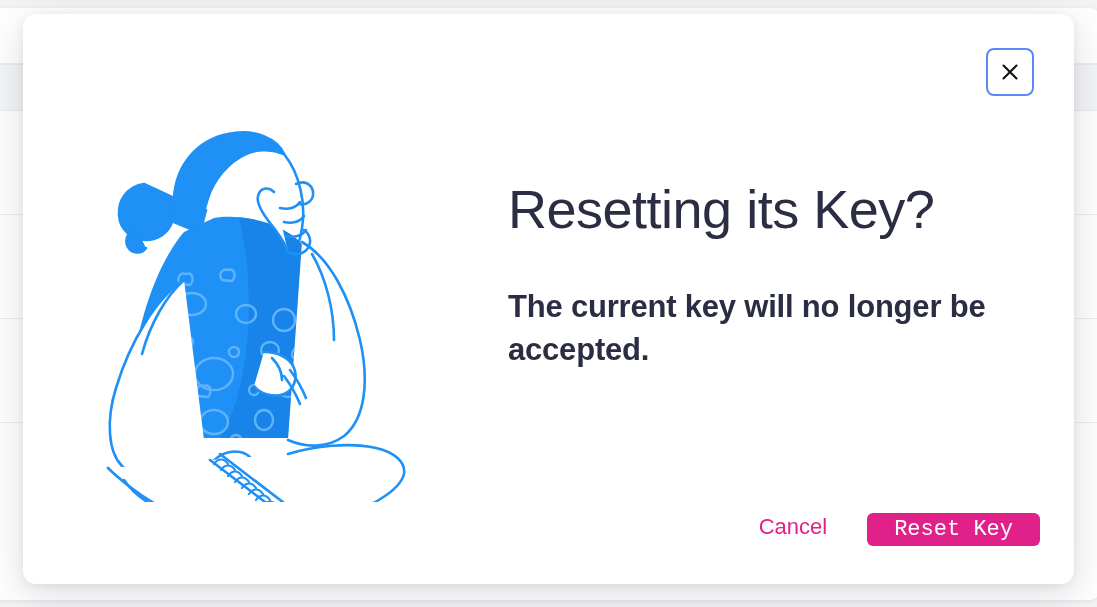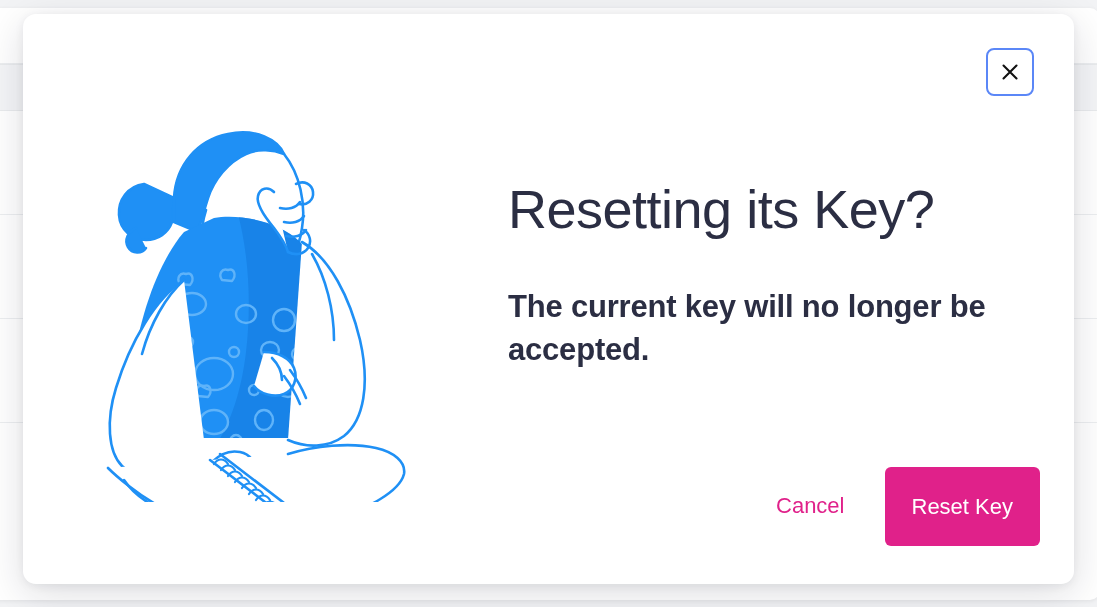--- a/index.html
+++ b/index.html
@@ -118,40 +118,40 @@
     font-weight: 700;
     letter-spacing: -0.2px;
     color: #2b2e43;
     line-height: 1.38;
     margin-top: 16px;
   }
 
   #modal-actions {
     position: absolute;
     right: 0px; bottom: 38px;
-    display: flex; align-items: center; gap: 38px;
+    display: flex; align-items: flex-end; gap: 38px;
   }
   #cancel-button {
     background: none; border: none;
     color: #e0218a;
     font-family: "Liberation Sans", sans-serif;
     font-size: 22px;
     font-weight: 400;
     cursor: pointer;
     padding: 6px 2px;
   }
   #reset-key-button {
     background: #e0218a;
     color: #ffffff;
     border: none;
     border-radius: 6px;
-    font-family: Liberation Sans, sans-serif;
+    font-family: Liberation Mono, monospace;
     font-size: 22px;
     font-weight: 400;
-    padding: 27px 27px;
+    padding: 4px 27px;
     cursor: pointer;
     line-height: 1.15;
   }
 </style>
 </head>
 <body>
 
 <div id="app-backdrop">
   <div class="bg-page">
 

